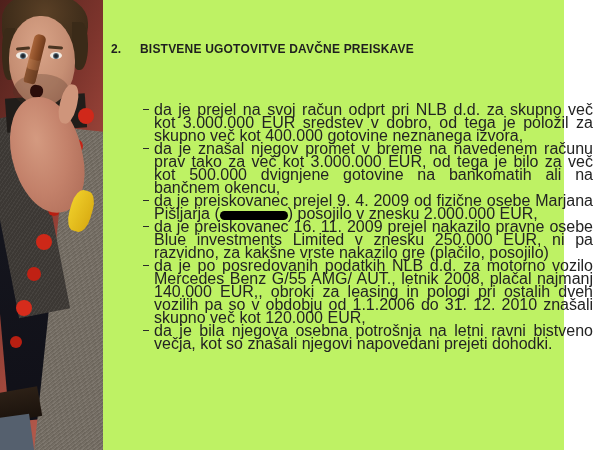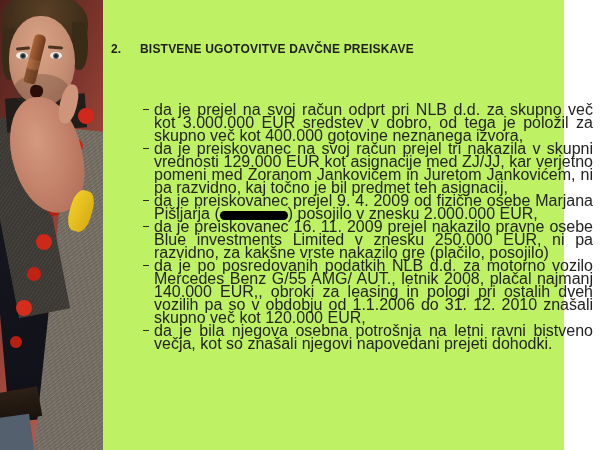--- a/index.html
+++ b/index.html
@@ -90,21 +90,21 @@
     <div class="thumb"></div>
     <div class="wristband"></div>
   </div>
 
   <div class="doc">
     <div class="doc-heading">
       <span class="section-number">2.</span><span>BISTVENE UGOTOVITVE DAVČNE PREISKAVE</span>
     </div>
     <ul class="findings">
         <li class="finding"><span class="dash"></span>da je prejel na svoj račun odprt pri NLB d.d. za skupno več kot 3.000.000 EUR sredstev v dobro, od tega je položil za skupno več kot 400.000 gotovine neznanega izvora,</li>
-        <li class="finding"><span class="dash"></span>da je preiskovanec na svoj račun prejel tri nakazila v skupni vrednosti 129.000 EUR kot asignacije med ZJ/JJ, kar verjetno pomeni med Zoranom Jankovićem in Juretom Jankovićem, ni pa razvidno, kaj točno je bil predmet teh asignacij,</li>
+        <li class="finding"><span class="dash"></span>da je znašal njegov promet v breme na navedenem računu prav tako za več kot 3.000.000 EUR, od tega je bilo za več kot 500.000 dvignjene gotovine na bankomatih ali na bančnem okencu,</li>
         <li class="finding"><span class="dash"></span>da je preiskovanec prejel 9. 4. 2009 od fizične osebe Marjana Pišljarja (<span class="redaction"></span>) posojilo v znesku 2.000.000 EUR,</li>
         <li class="finding"><span class="dash"></span>da je preiskovanec 16. 11. 2009 prejel nakazilo pravne osebe Blue investments Limited v znesku 250.000 EUR, ni pa razvidno, za kakšne vrste nakazilo gre (plačilo, posojilo)</li>
         <li class="finding"><span class="dash"></span>da je po posredovanih podatkih NLB d.d. za motorno vozilo Mercedes Benz G/55 AMG/ AUT., letnik 2008, plačal najmanj 140.000 EUR,, obroki za leasing in pologi pri ostalih dveh vozilih pa so v obdobju od 1.1.2006 do 31. 12. 2010 znašali skupno več kot 120.000 EUR,</li>
         <li class="finding"><span class="dash"></span>da je bila njegova osebna potrošnja na letni ravni bistveno večja, kot so znašali njegovi napovedani prejeti dohodki.</li>
       </ul>
   </div>
 
 </div>
 
 </body></html>

